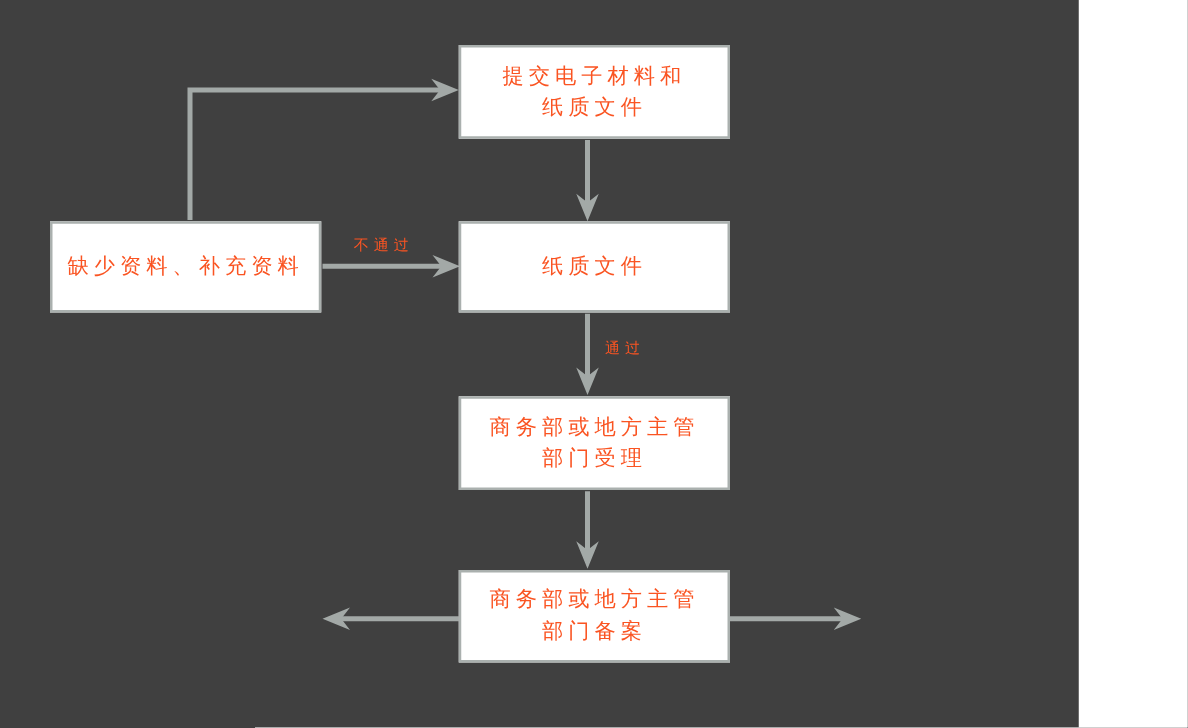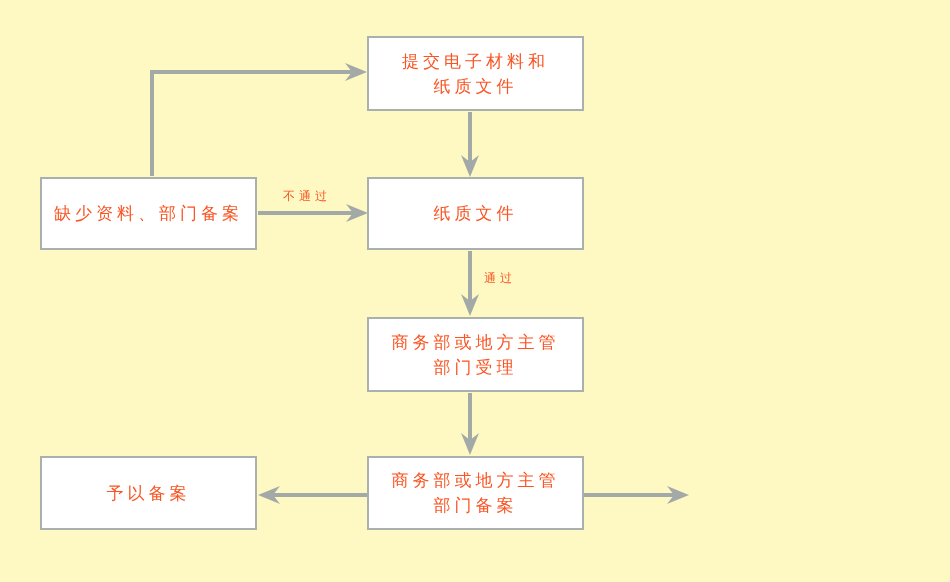--- a/index.html
+++ b/index.html
@@ -3,23 +3,23 @@
 <meta charset="utf-8">
 <style>
   html, body {
     margin: 0;
     padding: 0;
     background: #ffffff;
     font-family: "DejaVu Sans", "Liberation Sans", sans-serif;
   }
   .canvas {
     position: relative;
-    width: 950px;
+    width: 863px;
     height: 582px;
-    background: #fef9c3;
+    background: #404040;
     overflow: hidden;
   }
   .arrows {
     position: absolute;
     left: 0;
     top: 0;
     width: 950px;
     height: 582px;
   }
   .node {
@@ -93,30 +93,29 @@
 
     <g stroke="#a3a9a7" fill="#a3a9a7">
       <line x1="584" y1="495" x2="675" y2="495" stroke-width="4"></line>
       <polygon points="689,495 667,486 674,495 667,504" stroke="none"></polygon>
     </g>
   </svg>
 
   <div class="node node-submit">提交电子材料和
 纸质文件</div>
 
-  <div class="node node-missing">缺少资料、部门备案</div>
+  <div class="node node-missing">缺少资料、补充资料</div>
 
   <div class="node node-review">纸质文件</div>
 
   <div class="node node-accept">商务部或地方主管
 部门受理</div>
 
   <div class="node node-file">商务部或地方主管
 部门备案</div>
 
-  <div class="node node-approved">予以备案</div>
 
 
   <div class="edge-label label-fail">不通过</div>
 
   <div class="edge-label label-pass">通过</div>
 
 </div>
 
 </body></html>

